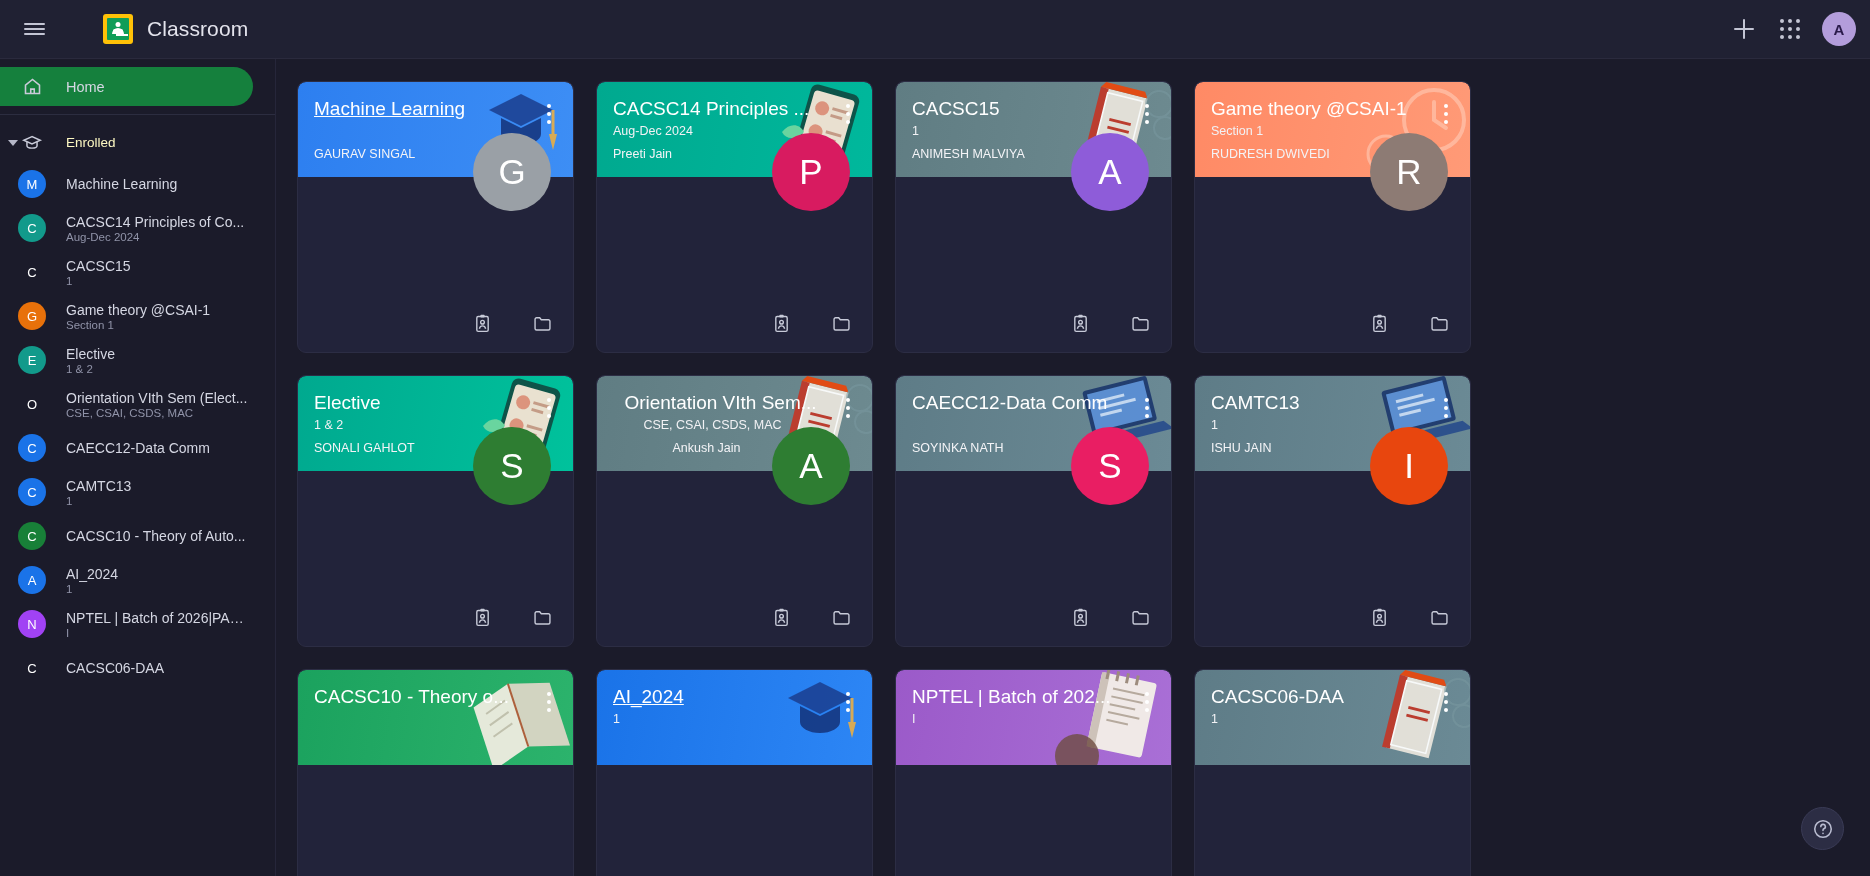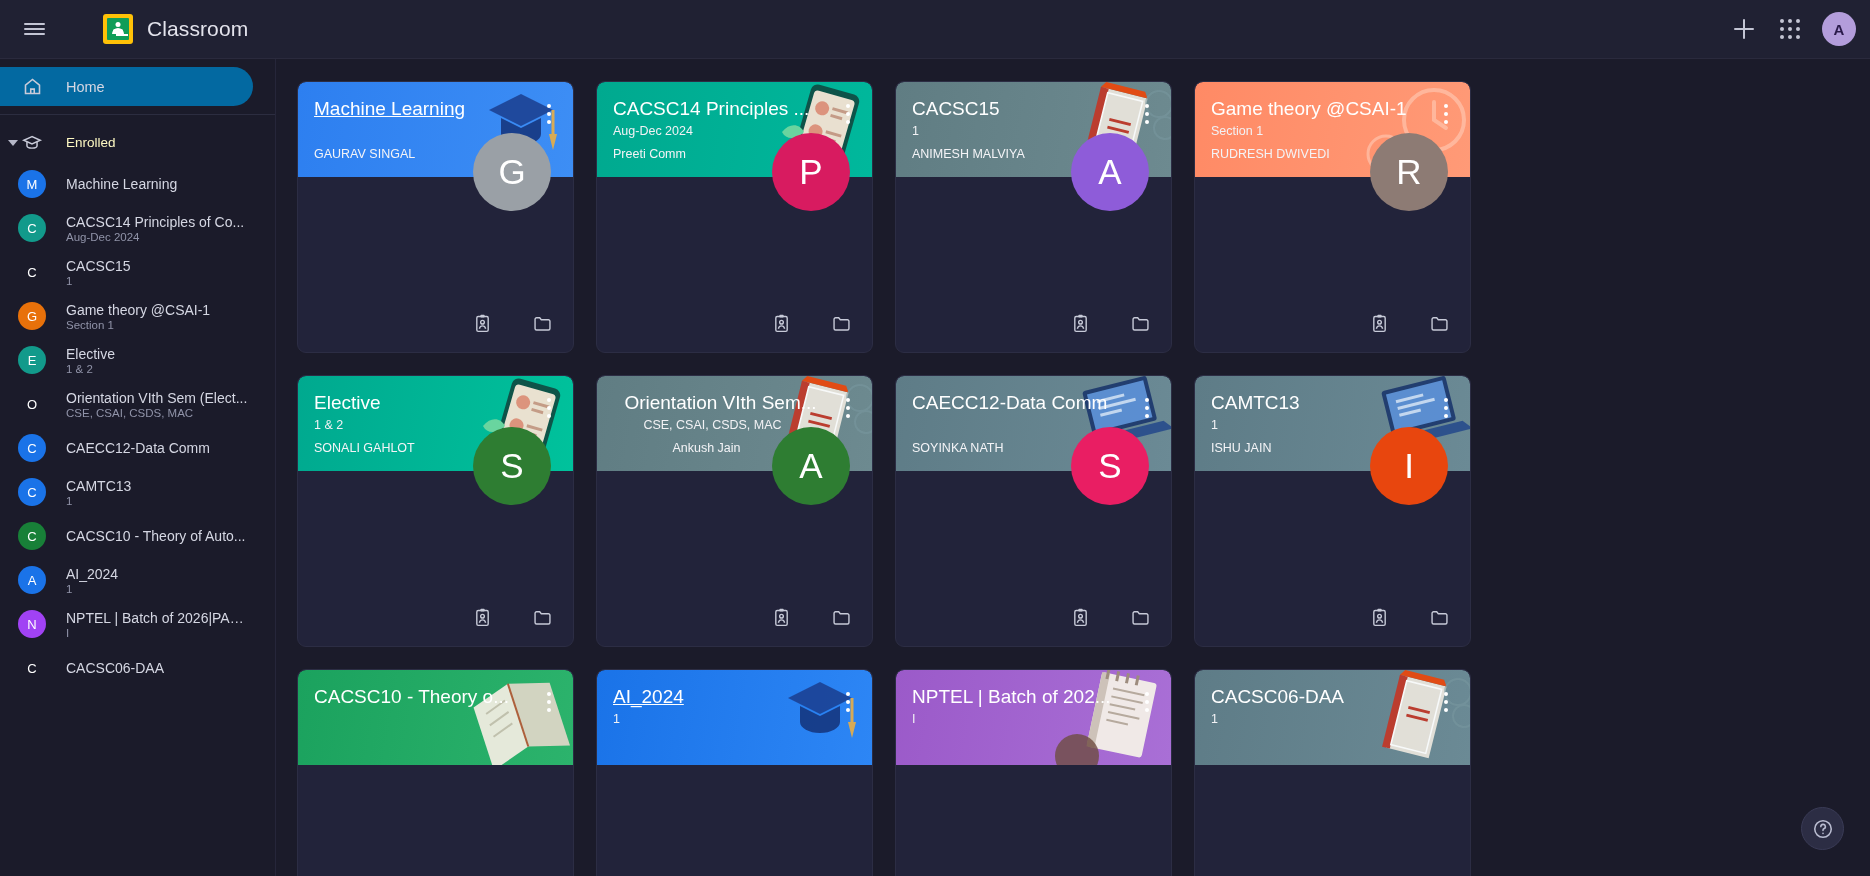--- a/index.html
+++ b/index.html
@@ -80,21 +80,21 @@
   
   .sidebar {
     position: absolute; top: 59px; left: 0; width: 276px; height: 817px;
     background: #1b1b2a; overflow: hidden; z-index: 10;
     border-right: 1px solid #26263a;
   }
   .side-row {
     display: flex; align-items: center; height: 39px; cursor: pointer;
     padding-left: 0; position: relative;
   }
-  .side-row.active { background: #0369a1; }
+  .side-row.active { background: #15803d; }
   .side-row.active,
   .side-row.pill { border-radius: 0 20px 20px 0; width: 253px; }
   .side-ic {
     width: 24px; height: 24px; margin-left: 20px; flex: 0 0 24px;
     display: flex; align-items: center; justify-content: center;
   }
   .side-label {
     margin-left: 22px; color: #d5d7e3; font-size: 14.5px; white-space: nowrap;
     overflow: hidden; text-overflow: ellipsis; max-width: 180px;
   }
@@ -394,21 +394,21 @@
                   <rect x="78" y="35" width="12" height="3" fill="#cf9a86"></rect>
                   <circle cx="68" cy="56" r="7" fill="#e8927c"></circle>
                   <rect x="78" y="52" width="16" height="3" fill="#cf9a86"></rect>
                   <rect x="78" y="59" width="12" height="3" fill="#cf9a86"></rect>
                   <circle cx="68" cy="80" r="7" fill="#e8927c"></circle>
                 </g>
                 <path d="M34 56c8-10 18-8 22 0-8 8-18 8-22 0z" fill="#6fd6a0"></path>
               </svg></div>
             <div class="card-title">CACSC14 Principles ...</div>
             <div class="card-sec">Aug-Dec 2024</div>
-            <div class="card-teacher">Preeti Comm</div>
+            <div class="card-teacher">Preeti Jain</div>
             <div class="kebab">
               <i></i>
               <i></i>
               <i></i>
             </div>
           </div>
           <div class="card-avatar" style="background: rgb(216, 27, 96);">P</div>
           <div class="card-actions">
             <div class="act-btn">
               <svg width="21" height="21" viewBox="0 0 24 24" fill="none" stroke="#c7cad8" stroke-width="1.6">

